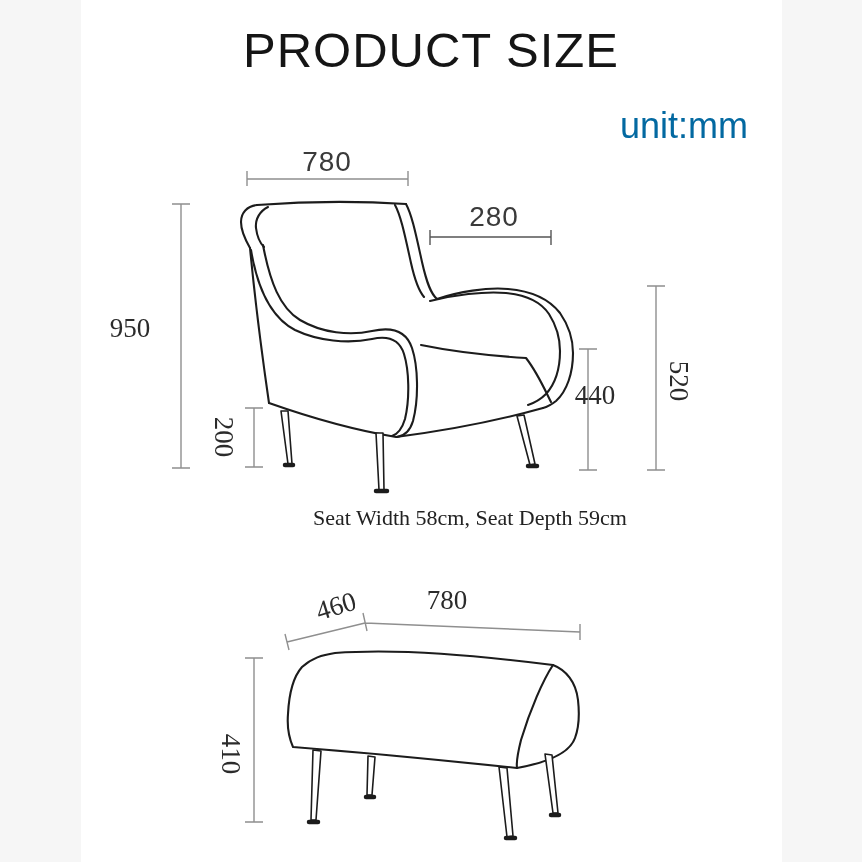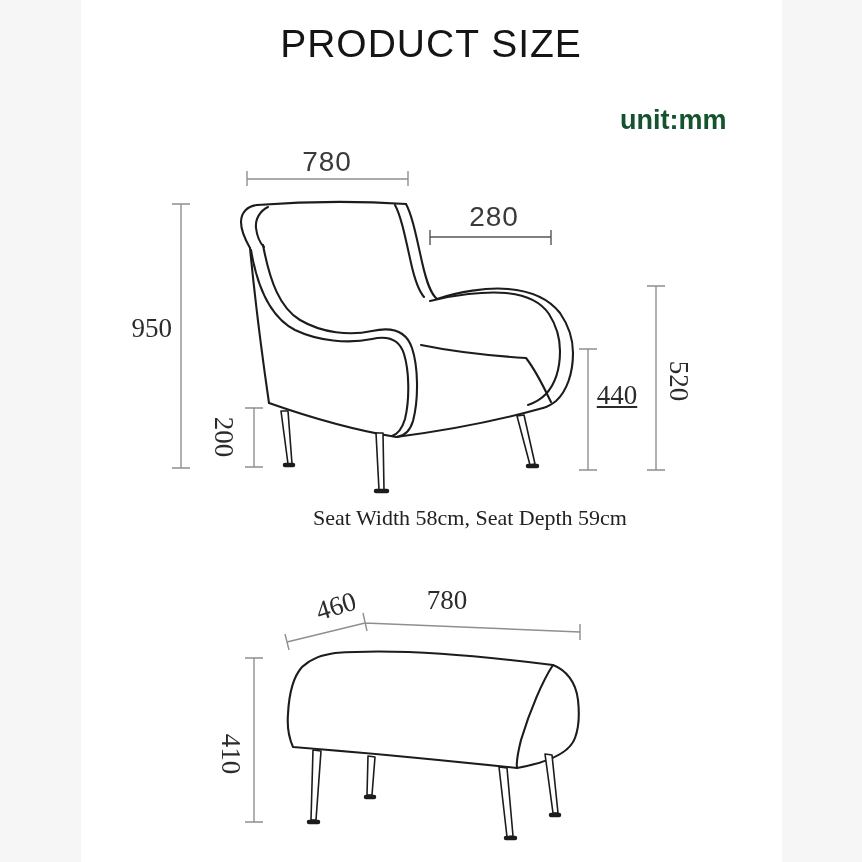--- a/index.html
+++ b/index.html
@@ -5,24 +5,24 @@
   html,body{margin:0;padding:0;background:#fff;}
   .canvas{
     position:relative;width:862px;height:862px;background:#ffffff;overflow:hidden;
     font-family:"Liberation Sans",sans-serif;
   }
   .strip{position:absolute;top:0;height:862px;background:#f6f6f6;}
   .strip.left{left:0;width:81px;}
   .strip.right{left:782px;width:80px;}
   .title{
     position:absolute;left:0;top:22px;width:862px;text-align:center;
-    font-size:39px;font-weight:500;letter-spacing:1px;color:#151515;margin:0;
+    font-size:49px;font-weight:500;letter-spacing:1px;color:#151515;margin:0;
   }
   .unit{
-    position:absolute;left:620px;top:105px;font-size:27px;color:#14532d;font-weight:bold;
+    position:absolute;left:620px;top:105px;font-size:36px;color:#0369a1;
   }
   .lineart{position:absolute;left:0;top:0;}
   .dim-label{
     position:absolute;width:84px;height:32px;line-height:32px;text-align:center;
     white-space:nowrap;
   }
   .serif-dim{font-family:"Liberation Serif",serif;font-size:27px;color:#2b2b2b;}
   .sans-dim{font-family:"Liberation Sans",sans-serif;font-size:28px;color:#3a3a3a;letter-spacing:1px;}
   .rot90{transform:rotate(90deg);}
   .rot-neg{transform:rotate(-17deg);}
@@ -123,23 +123,23 @@
         <path d="M309,822 L318,822"></path>
         <path d="M366,797 L374,797"></path>
         <path d="M506,838 L515,838"></path>
         <path d="M551,815 L559,815"></path>
       </g>
     </g>
   </svg>
 
   <div class="dim-label sans-dim" style="left:285px;top:146px;">780</div>
   <div class="dim-label sans-dim" style="left:452px;top:201px;">280</div>
-  <div class="dim-label serif-dim" style="left:88px;top:312px;text-align:right;">950</div>
+  <div class="dim-label serif-dim" style="left:88px;top:312px;">950</div>
   <div class="dim-label serif-dim rot90" style="left:182px;top:421px;">200</div>
-  <div class="dim-label serif-dim" style="left:575px;top:379px;text-decoration:underline;">440</div>
+  <div class="dim-label serif-dim" style="left:553px;top:379px;">440</div>
   <div class="dim-label serif-dim rot90" style="left:637px;top:365px;">520</div>
 
   <div class="dim-label serif-dim rot-neg" style="left:294px;top:590px;">460</div>
   <div class="dim-label serif-dim" style="left:405px;top:584px;">780</div>
   <div class="dim-label serif-dim rot90" style="left:189px;top:738px;">410</div>
 
   <div class="seat-note">Seat Width 58cm, Seat Depth 59cm</div>
 
 </div>
 

